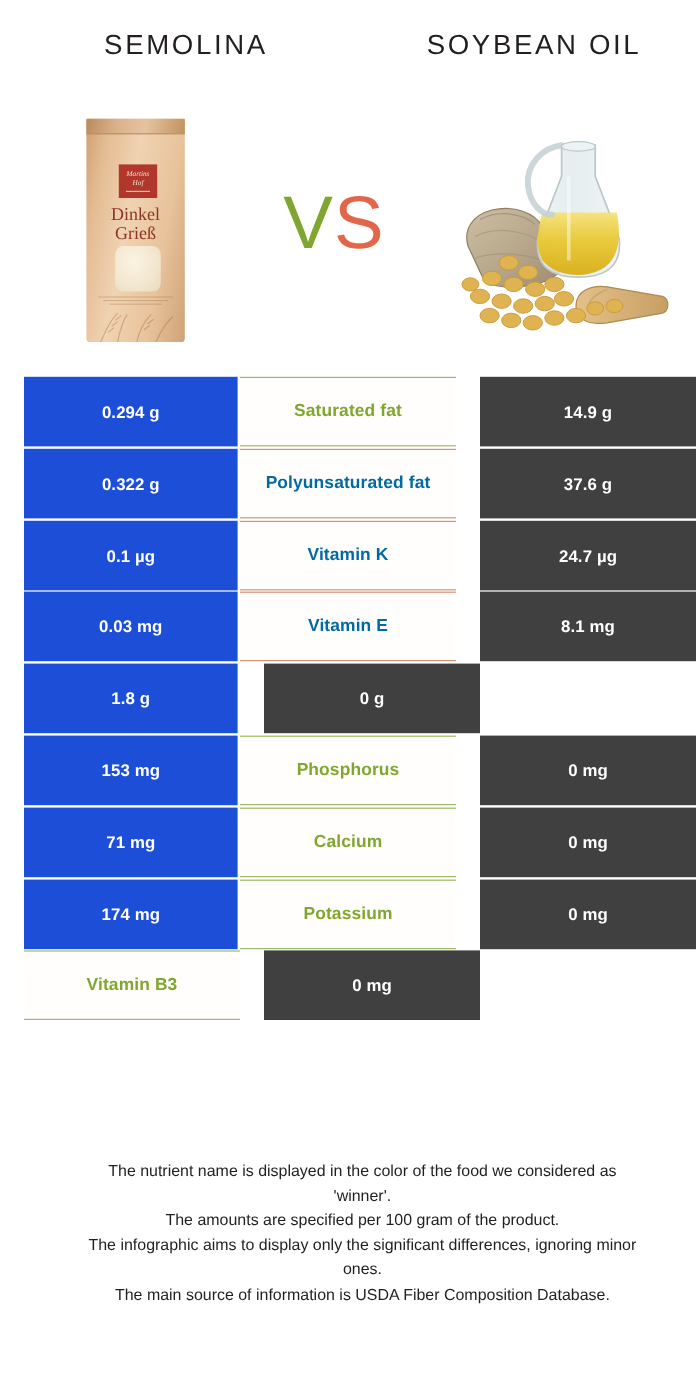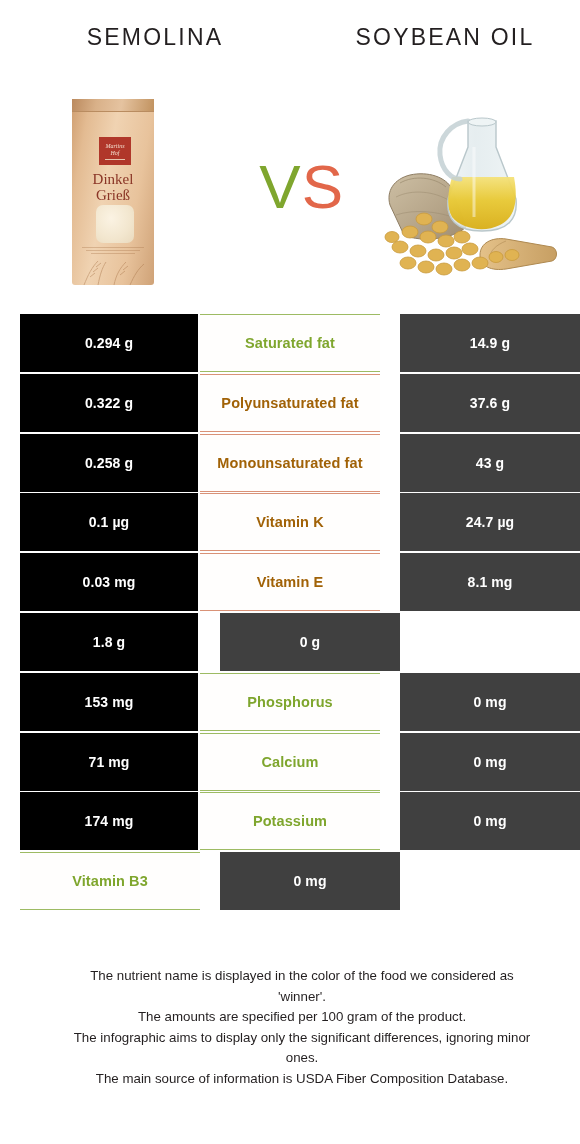--- a/index.html
+++ b/index.html
@@ -58,21 +58,21 @@
     height: 218px;
     display: flex;
     align-items: center;
     justify-content: center;
   }
   .hero-vs {
     flex: 1 1 auto;
     height: 218px;
     display: flex;
     align-items: center;
-    justify-content: flex-end;
+    justify-content: flex-start;
   }
   .vs-text {
     font-size: 62px;
     font-weight: 400;
     letter-spacing: 1px;
     line-height: 62px;
     font-family: "Liberation Sans", "DejaVu Sans", sans-serif;
   }
   .vs-v { color: #7FA62E; }
   .vs-s { color: #E2674A; }
@@ -169,40 +169,40 @@
     display: flex;
     align-items: center;
     justify-content: center;
     height: 58px;
     font-size: 14px;
     font-weight: 600;
     letter-spacing: .1px;
   }
   .cell-left {
     flex: 0 0 178px;
-    background: #000000;
+    background: #1d4ed8;
     color: #ffffff;
     margin-right: 2px;
   }
   .cell-mid {
     flex: 0 0 180px;
     background: #fffefd;
     font-size: 14.5px;
     font-weight: 700;
     border-top: 1px solid transparent;
     border-bottom: 1px solid transparent;
   }
   .cell-right {
     flex: 0 0 180px;
     background: #404040;
     color: #ffffff;
     margin-left: 20px;
   }
   .win-green .cell-mid { color: #7FA62E; border-color: #9dbb63; }
-  .win-orange .cell-mid { color: #a16207; border-color: #d99277; }
+  .win-orange .cell-mid { color: #0369a1; border-color: #d99277; }
 
   
   .footer {
     position: absolute;
     top: 966px;
     left: 32px;
     width: 540px;
     text-align: center;
     font-size: 13.3px;
     line-height: 20.5px;
@@ -336,25 +336,20 @@
         <div class="cell cell-left">0.294 g</div>
         <div class="cell cell-mid">Saturated fat</div>
         <div class="cell cell-right">14.9 g</div>
       </div>
       <div class="row win-orange">
         <div class="cell cell-left">0.322 g</div>
         <div class="cell cell-mid">Polyunsaturated fat</div>
         <div class="cell cell-right">37.6 g</div>
       </div>
       <div class="row win-orange">
-        <div class="cell cell-left">0.258 g</div>
-        <div class="cell cell-mid">Monounsaturated fat</div>
-        <div class="cell cell-right">43 g</div>
-      </div>
-      <div class="row win-orange">
         <div class="cell cell-left">0.1 µg</div>
         <div class="cell cell-mid">Vitamin K</div>
         <div class="cell cell-right">24.7 µg</div>
       </div>
       <div class="row win-orange">
         <div class="cell cell-left">0.03 mg</div>
         <div class="cell cell-mid">Vitamin E</div>
         <div class="cell cell-right">8.1 mg</div>
       </div>
       <div class="row win-green">

